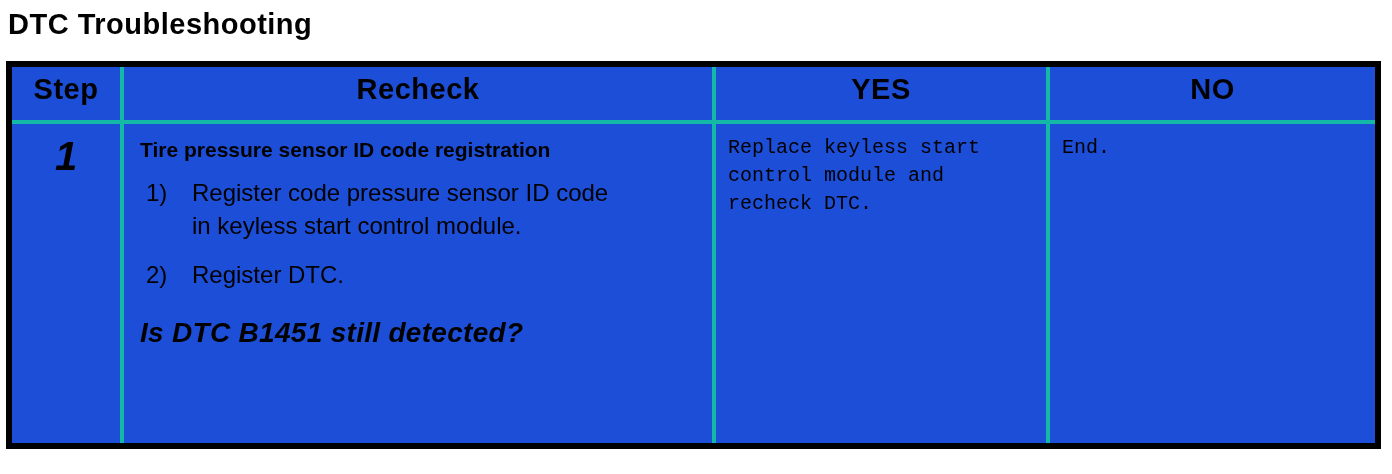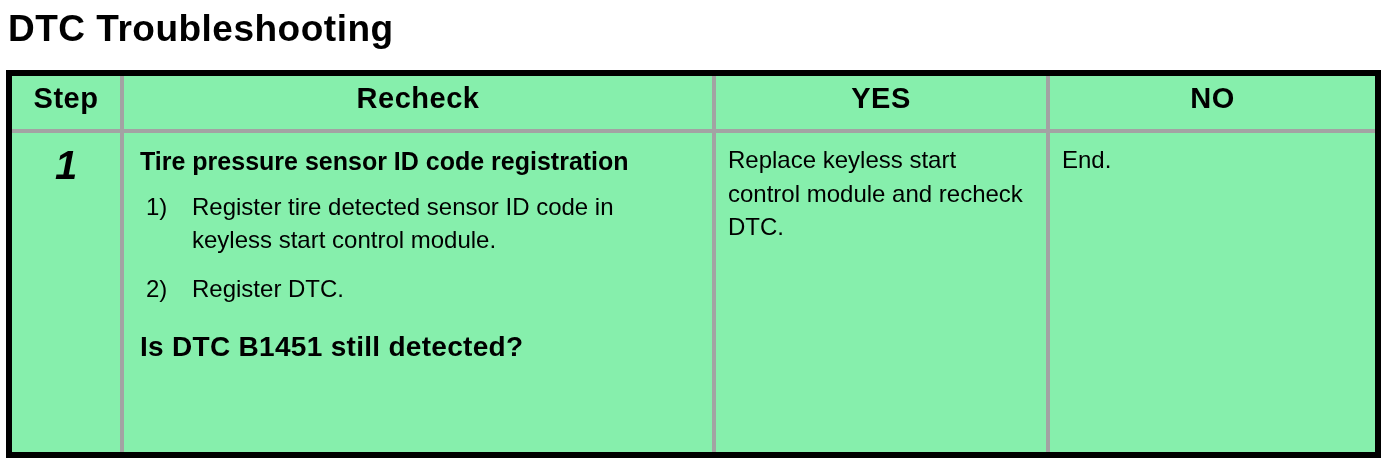--- a/index.html
+++ b/index.html
@@ -11,37 +11,37 @@
     width: 1392px;
     height: 474px;
     box-sizing: border-box;
     background: #ffffff;
     color: #000000;
     font-family: "Liberation Sans", "DejaVu Sans", sans-serif;
     padding: 6px 0 0 6px;
     overflow: hidden;
   }
   .doc-title {
-    font-size: 37px;
+    font-size: 29px;
     font-weight: bold;
     letter-spacing: 0.5px;
     margin: 2px 0 20px 2px;
   }
   table.dtc-table {
     border-collapse: collapse;
     table-layout: fixed;
     width: 1369px;
     margin-left: 0;
   }
   table.dtc-table th,
   table.dtc-table td {
-    border: 4px solid #a3a3a3;
+    border: 4px solid #14b8a6;
     box-sizing: border-box;
     vertical-align: top;
-    background: #86efac;
+    background: #1d4ed8;
   }
   table.dtc-table {
     border: 6px solid #000000;
   }
   th.hdr {
     font-size: 29px;
     font-weight: bold;
     text-align: center;
     vertical-align: middle;
     height: 58px;
@@ -56,21 +56,21 @@
     font-size: 40px;
     font-weight: bold;
     font-style: italic;
     line-height: 1;
   }
   td.action-cell {
     padding: 12px 14px 10px 16px;
     height: 324px;
   }
   .action-heading {
-    font-size: 25px;
+    font-size: 21px;
     font-weight: bold;
     line-height: 1.32;
     margin: 0 0 12px 0;
   }
   .action-list {
     margin: 0;
   }
   .action-item {
     display: flex;
     font-size: 24px;
@@ -81,27 +81,29 @@
     flex: 0 0 46px;
     padding-left: 6px;
   }
   .action-item .txt {
     flex: 1 1 auto;
     max-width: 440px;
   }
   .action-question {
     font-size: 28px;
     font-weight: bold;
+    font-style: italic;
     margin-top: 26px;
     letter-spacing: 0.3px;
   }
   td.yes-cell, td.no-cell {
     padding: 10px 12px 10px 12px;
-    font-size: 24px;
+    font-size: 20px;
     line-height: 1.40;
+    font-family: Liberation Mono, monospace;
   }
 </style>
 </head>
 <body>
 
 <div class="page">
 
   <div class="doc-title">DTC Troubleshooting</div>
 
   <table class="dtc-table">
@@ -122,21 +124,21 @@
     <tbody>
       <tr>
         <td class="step-cell">
           <span class="step-num">1</span>
         </td>
         <td class="action-cell">
           <div class="action-heading">Tire pressure sensor ID code registration</div>
           <div class="action-list">
             <div class="action-item">
               <span class="num">1)</span>
-              <span class="txt">Register tire detected sensor ID code in keyless start control module.</span>
+              <span class="txt">Register code pressure sensor ID code in keyless start control module.</span>
             </div>
             <div class="action-item">
               <span class="num">2)</span>
               <span class="txt">Register DTC.</span>
             </div>
           </div>
           <div class="action-question">Is DTC B1451 still detected?</div>
         </td>
         <td class="yes-cell">Replace keyless start control module and recheck DTC.</td>
         <td class="no-cell">End.</td>

